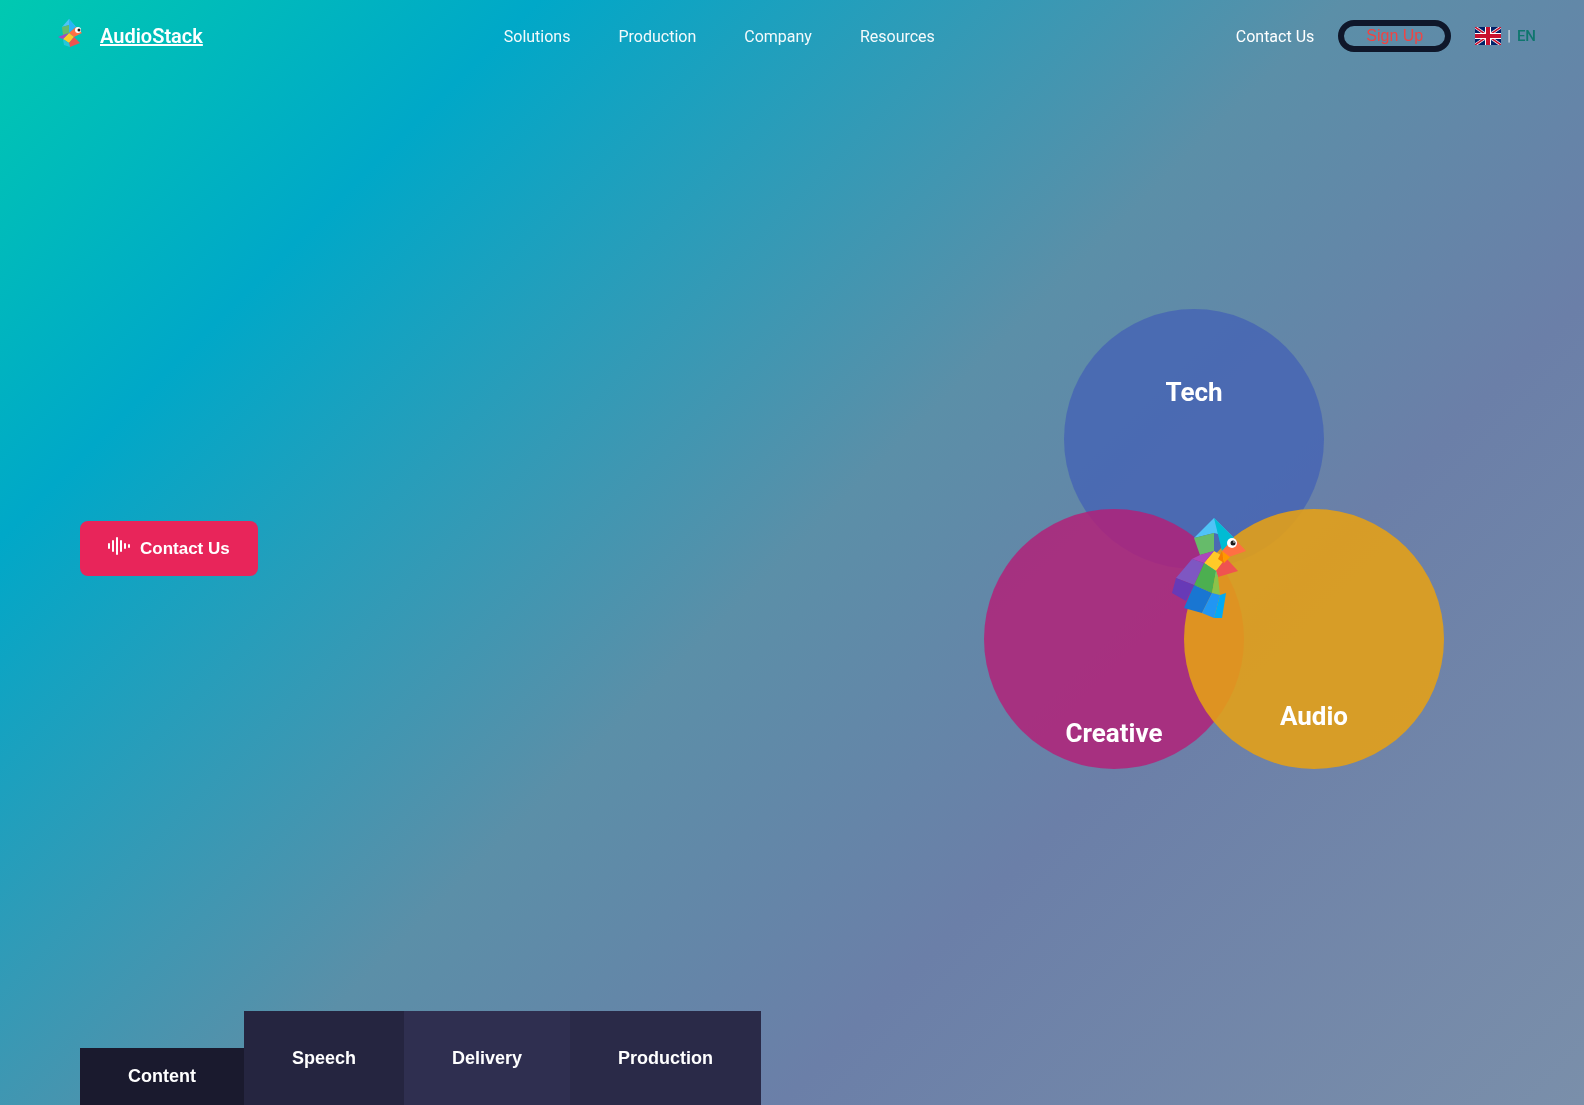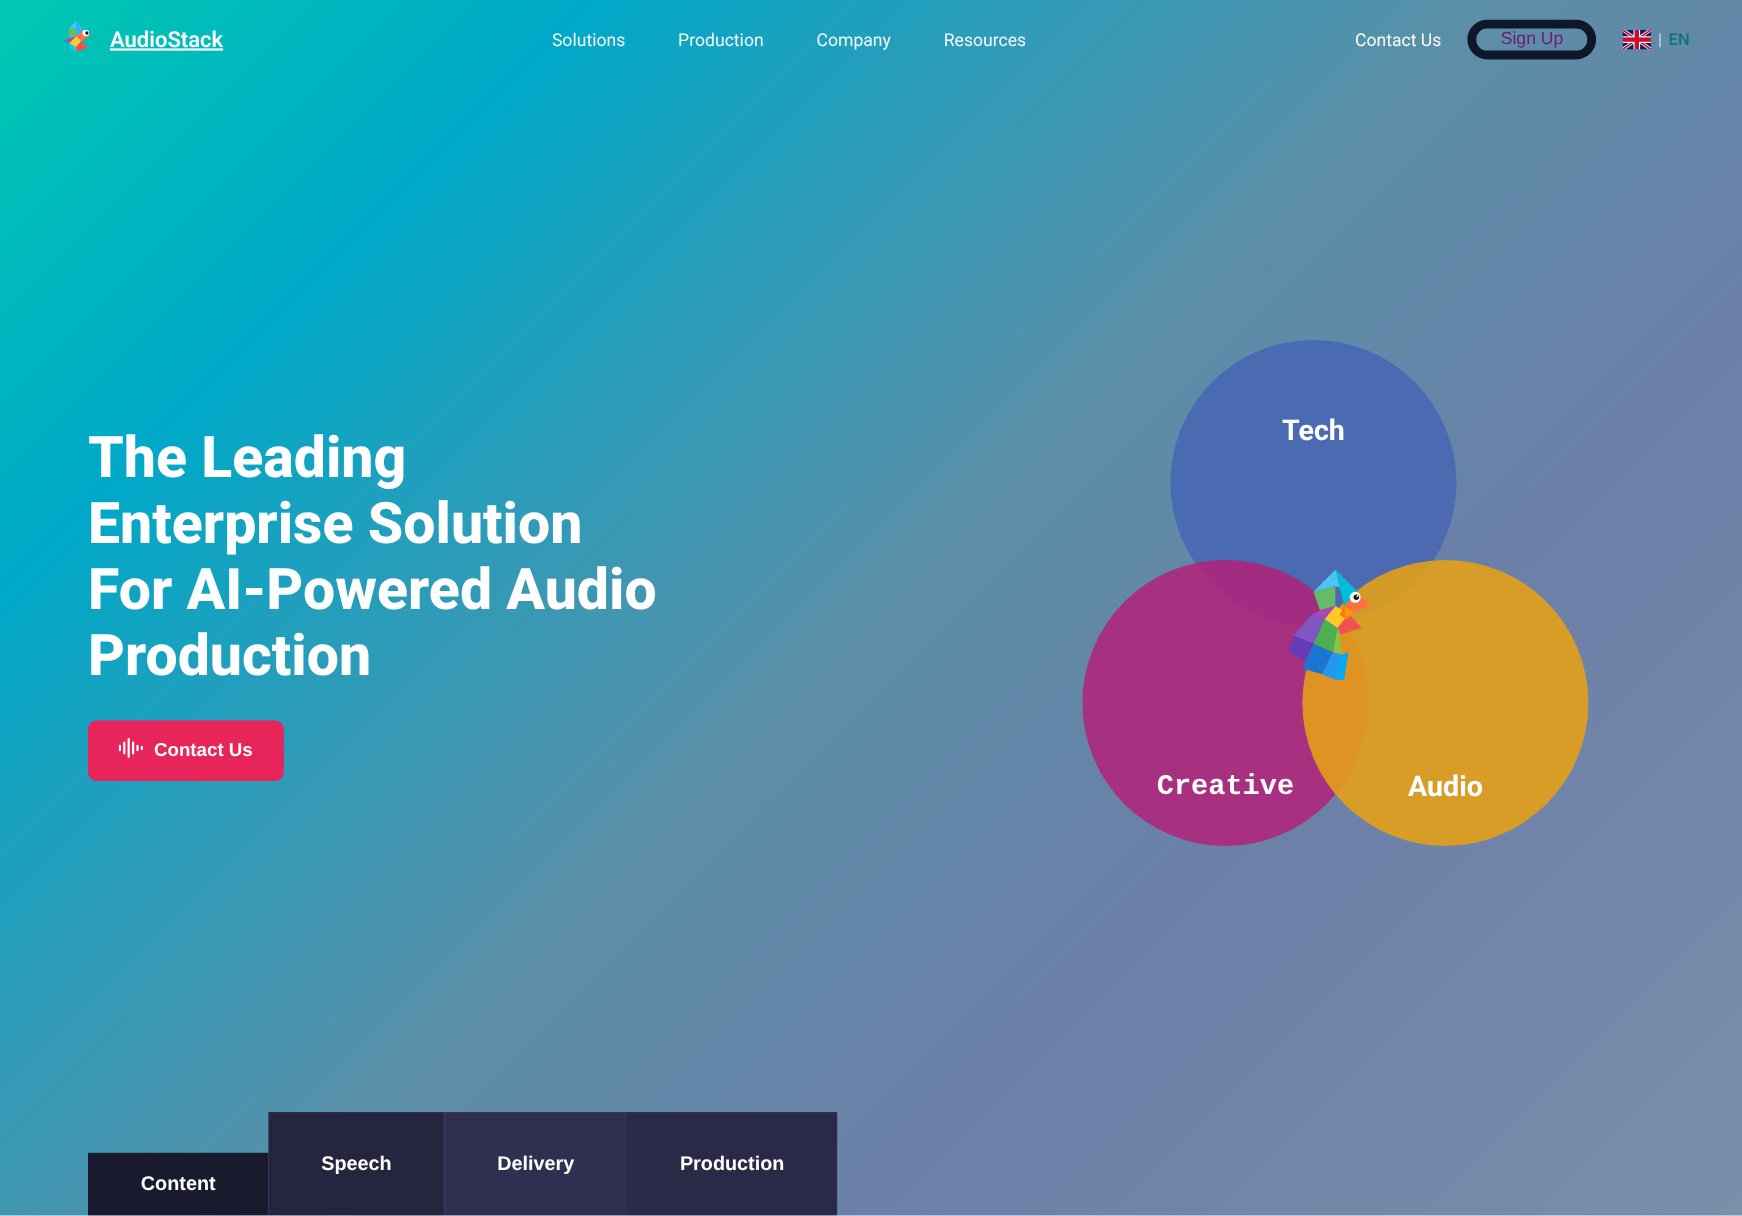--- a/index.html
+++ b/index.html
@@ -57,22 +57,22 @@
       gap: 24px;
     }
     .nav-contact {
       color: white;
       text-decoration: none;
       font-size: 16px;
       cursor: pointer;
     }
     .nav-signup {
       background: transparent;
-      border: 8px solid #0f172a;
-      color: #701a75;
+      border: 6px solid #0f172a;
+      color: #ef4444;
       padding: 1px 22px;
       border-radius: 24px;
       font-size: 16px;
       cursor: pointer;
     }
     .nav-lang {
       display: flex;
       align-items: center;
       gap: 6px;
       color: white;
@@ -261,21 +261,20 @@
         <rect x="0" y="7" width="26" height="4" fill="#C8102E"></rect>
       </svg>
       <span class="nav-divider">|</span>
       <span style="color:#0f766e;font-weight:500;">EN</span>
     </div>
   </div>
 </nav>
 
 <section class="hero">
   <div class="hero-left">
-    <h1 class="hero-title">The Leading Enterprise Solution For AI-Powered Audio Production</h1>
     <button class="hero-cta">
 
       <span class="hero-cta-icon">
         <svg width="22" height="18" viewBox="0 0 22 18" fill="white">
           <rect x="0" y="6" width="2" height="6" rx="1"></rect>
           <rect x="4" y="3" width="2" height="12" rx="1"></rect>
           <rect x="8" y="0" width="2" height="18" rx="1"></rect>
           <rect x="12" y="3" width="2" height="12" rx="1"></rect>
           <rect x="16" y="6" width="2" height="6" rx="1"></rect>
           <rect x="20" y="7" width="2" height="4" rx="1"></rect>
@@ -283,21 +282,21 @@
       </span>
       <span>Contact Us</span>
     </button>
   </div>
 
   <div class="hero-right">
     <div class="circle circle-tech">
       <div class="circle-label" style="position:absolute;top:38px;left:50%;transform:translateX(-50%);">Tech</div>
     </div>
     <div class="circle circle-creative">
-      <div class="circle-label" style="position:absolute;bottom:39px;left:50%;transform:translateX(-50%);font-family:Liberation Mono, monospace;">Creative</div>
+      <div class="circle-label" style="position:absolute;bottom:21px;left:50%;transform:translateX(-50%);">Creative</div>
     </div>
     <div class="circle circle-audio">
       <div class="circle-label" style="position:absolute;bottom:38px;left:50%;transform:translateX(-50%);">Audio</div>
     </div>
 
     <svg class="parrot-center" viewBox="0 0 100 120" xmlns="http://www.w3.org/2000/svg">
 
       <polygon points="50,5 70,25 50,20 30,25" fill="#4FC3F7"></polygon>
       <polygon points="50,5 70,25 58,38" fill="#00BCD4"></polygon>
       <polygon points="30,25 50,20 50,38 36,42" fill="#66BB6A"></polygon>

